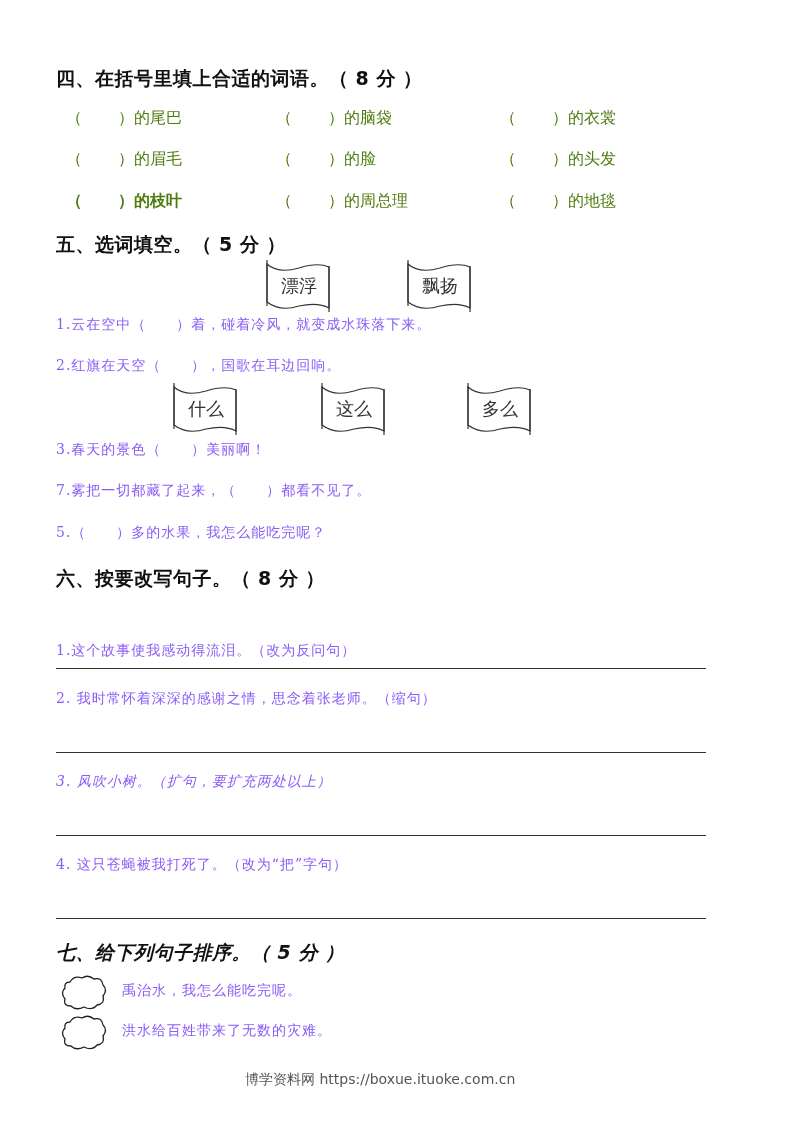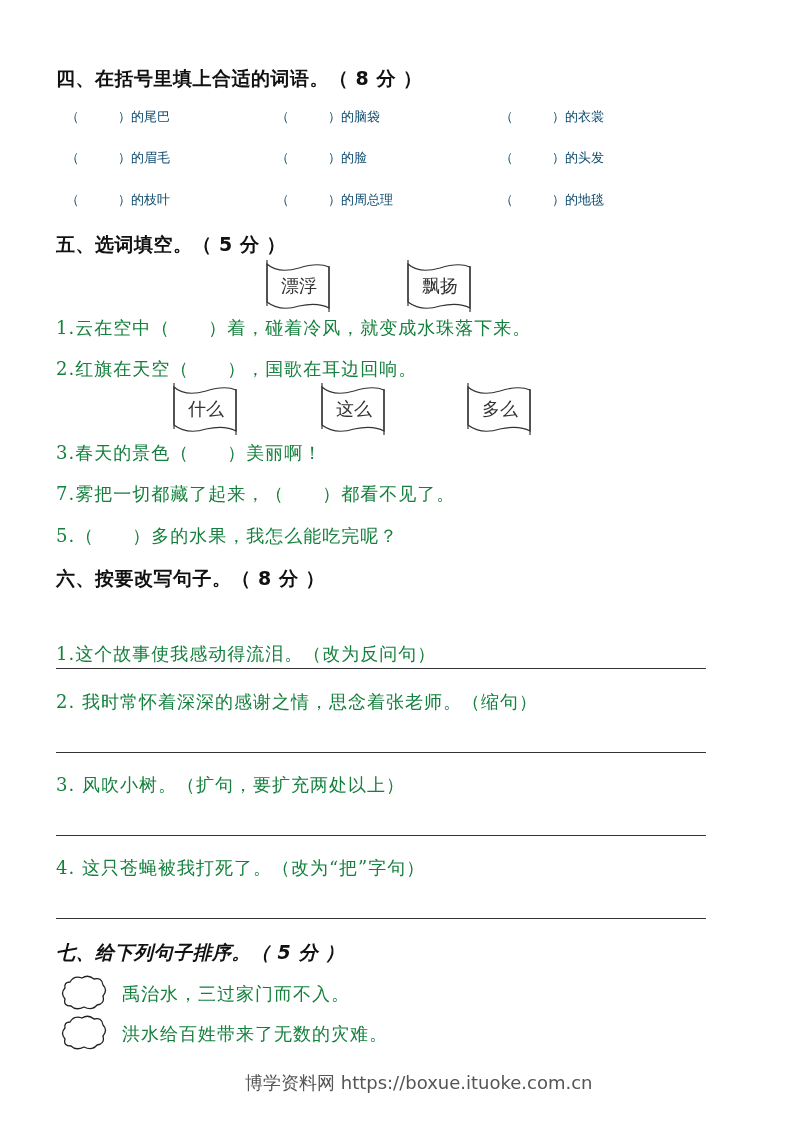--- a/index.html
+++ b/index.html
@@ -1,46 +1,46 @@
 <!DOCTYPE html>
 <html><head>
   <meta charset="utf-8">
   <style>
     html, body { margin: 0; padding: 0; background: #ffffff; }
     body { width: 793px; height: 1122px; position: relative; overflow: hidden;
            font-family: "DejaVu Serif", "Liberation Serif", serif; color: #222; }
     .abs { position: absolute; white-space: nowrap; }
     .heading { font-family: "DejaVu Sans", "Liberation Sans", sans-serif; font-weight: bold;
                font-size: 19px; color: #111; letter-spacing: 0.5px; }
-    .body-text { font-size: 18px; color: #15803d; letter-spacing: 1px; }
-    .paren-cell { font-size: 13px; color: #0c4a6e; }
+    .body-text { font-size: 14px; color: #8b5cf6; letter-spacing: 1px; }
+    .paren-cell { font-size: 16px; color: #4d7c0f; }
     .paren-cell .op { display: inline-block; width: 52px; }
     .answer-line { position: absolute; left: 56px; width: 650px; height: 0; border-top: 1.5px solid #333; }
     .flag { position: absolute; width: 66px; height: 52px; }
     .flag svg { position: absolute; left: 0; top: 0; }
     .flag-label { position: absolute; left: 0; width: 66px; top: 14px; text-align: center; font-size: 18px; color: #333; }
     .cloud { position: absolute; width: 48px; height: 38px; }
-    .footer { font-family: "DejaVu Sans", "Liberation Sans", sans-serif; font-size: 18px; color: #555; }
+    .footer { font-family: "DejaVu Sans", "Liberation Sans", sans-serif; font-size: 14px; color: #555; }
   </style>
 </head>
 <body>
 
 <div class="abs heading" style="left:56px; top:66px;">四、在括号里填上合适的词语。（ 8 分 ）</div>
 
 <div>
 
   <div class="abs paren-cell" style="left:66px; top:108px;"><span class="op">（</span><span>）</span><span>的尾巴</span></div>
   <div class="abs paren-cell" style="left:276px; top:108px;"><span class="op">（</span><span>）</span><span>的脑袋</span></div>
   <div class="abs paren-cell" style="left:500px; top:108px;"><span class="op">（</span><span>）</span><span>的衣裳</span></div>
 
   <div class="abs paren-cell" style="left:66px; top:149px;"><span class="op">（</span><span>）</span><span>的眉毛</span></div>
   <div class="abs paren-cell" style="left:276px; top:149px;"><span class="op">（</span><span>）</span><span>的脸</span></div>
   <div class="abs paren-cell" style="left:500px; top:149px;"><span class="op">（</span><span>）</span><span>的头发</span></div>
 
-  <div class="abs paren-cell" style="left:66px; top:191px;"><span class="op">（</span><span>）</span><span>的枝叶</span></div>
+  <div class="abs paren-cell" style="left:66px; top:191px;font-weight:bold;"><span class="op">（</span><span>）</span><span>的枝叶</span></div>
   <div class="abs paren-cell" style="left:276px; top:191px;"><span class="op">（</span><span>）</span><span>的周总理</span></div>
   <div class="abs paren-cell" style="left:500px; top:191px;"><span class="op">（</span><span>）</span><span>的地毯</span></div>
 </div>
 
 <div class="abs heading" style="left:56px; top:232px;">五、选词填空。（ 5 分 ）</div>
 
 <div class="flag" style="left:266px; top:260px;">
   <svg width="66" height="52" viewBox="0 0 66 52">
     <path d="M1,4 Q12,14 33,8 Q52,2 63,7 L63,48 Q52,42 33,46 Q14,52 1,42 Z" fill="#fff" stroke="#333" stroke-width="1.2"></path>
     <line x1="1" y1="0" x2="1" y2="46" stroke="#333" stroke-width="1.2"></line>
@@ -90,34 +90,34 @@
 <div class="abs body-text" style="left:56px; top:524px;">5.（　　）多的水果，我怎么能吃完呢？</div>
 
 <div class="abs heading" style="left:56px; top:566px;">六、按要改写句子。（ 8 分 ）</div>
 
 <div class="abs body-text" style="left:56px; top:642px;">1.这个故事使我感动得流泪。（改为反问句）</div>
 <div class="answer-line" style="top:668px;"></div>
 
 <div class="abs body-text" style="left:56px; top:690px;">2. 我时常怀着深深的感谢之情，思念着张老师。（缩句）</div>
 <div class="answer-line" style="top:752px;"></div>
 
-<div class="abs body-text" style="left:56px; top:773px;">3. 风吹小树。（扩句，要扩充两处以上）</div>
+<div class="abs body-text" style="left:56px; top:773px;font-style:italic;">3. 风吹小树。（扩句，要扩充两处以上）</div>
 <div class="answer-line" style="top:835px;"></div>
 
 <div class="abs body-text" style="left:56px; top:856px;">4. 这只苍蝇被我打死了。（改为“把”字句）</div>
 <div class="answer-line" style="top:918px;"></div>
 
 <div class="abs heading" style="left:56px; top:940px;font-style:italic;">七、给下列句子排序。（ 5 分 ）</div>
 
 <div class="cloud" style="left:60px; top:974px;">
   <svg width="48" height="38" viewBox="0 0 48 38">
     <path d="M10,8 Q14,1 22,4 Q28,0 34,5 Q42,3 43,11 Q48,16 43,22 Q45,30 37,31 Q32,37 24,33 Q16,37 11,32 Q3,32 5,25 Q0,19 5,14 Q4,8 10,8 Z" fill="#fff" stroke="#222" stroke-width="1.3"></path>
   </svg>
 </div>
-<div class="abs body-text" style="left:122px; top:982px;">禹治水，三过家门而不入。</div>
+<div class="abs body-text" style="left:122px; top:982px;">禹治水，我怎么能吃完呢。</div>
 
 <div class="cloud" style="left:60px; top:1014px;">
   <svg width="48" height="38" viewBox="0 0 48 38">
     <path d="M10,8 Q14,1 22,4 Q28,0 34,5 Q42,3 43,11 Q48,16 43,22 Q45,30 37,31 Q32,37 24,33 Q16,37 11,32 Q3,32 5,25 Q0,19 5,14 Q4,8 10,8 Z" fill="#fff" stroke="#222" stroke-width="1.3"></path>
   </svg>
 </div>
 <div class="abs body-text" style="left:122px; top:1022px;">洪水给百姓带来了无数的灾难。</div>
 
 <div class="abs footer" style="left:245px; top:1071px;">博学资料网 https://boxue.ituoke.com.cn</div>
 

